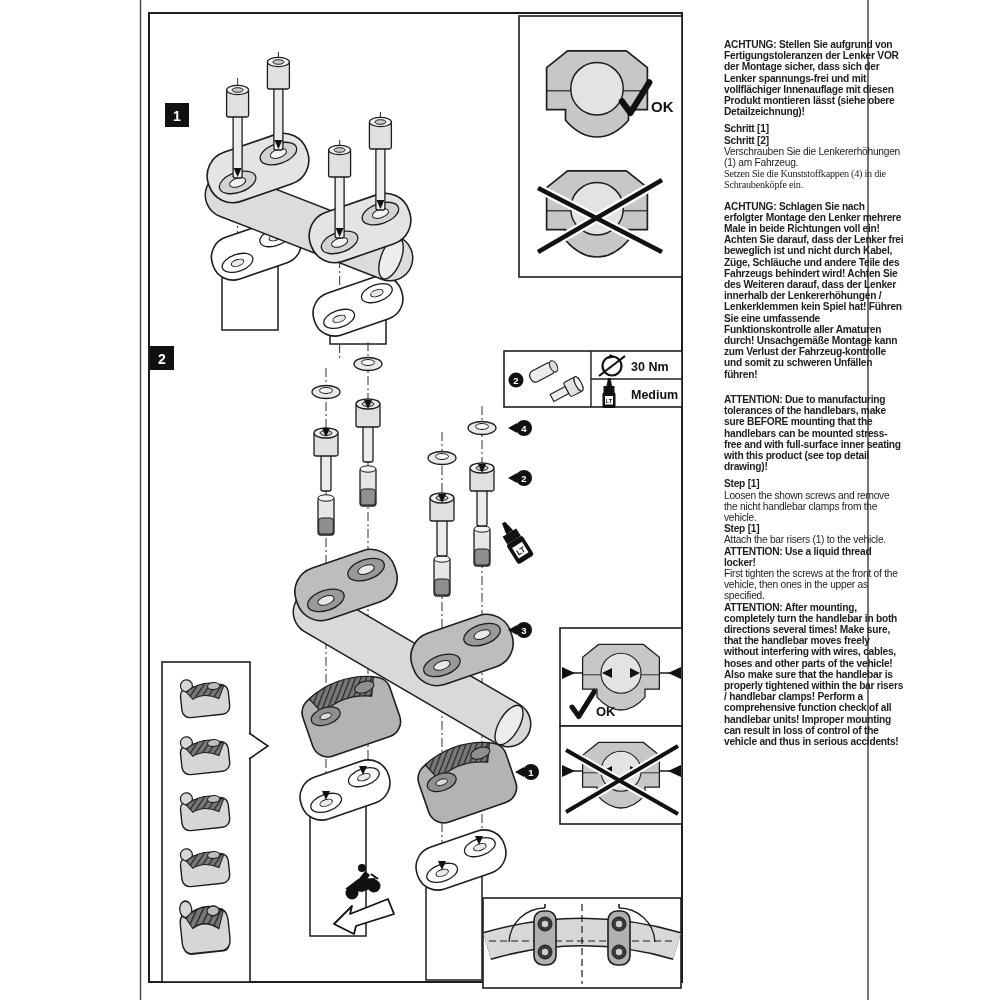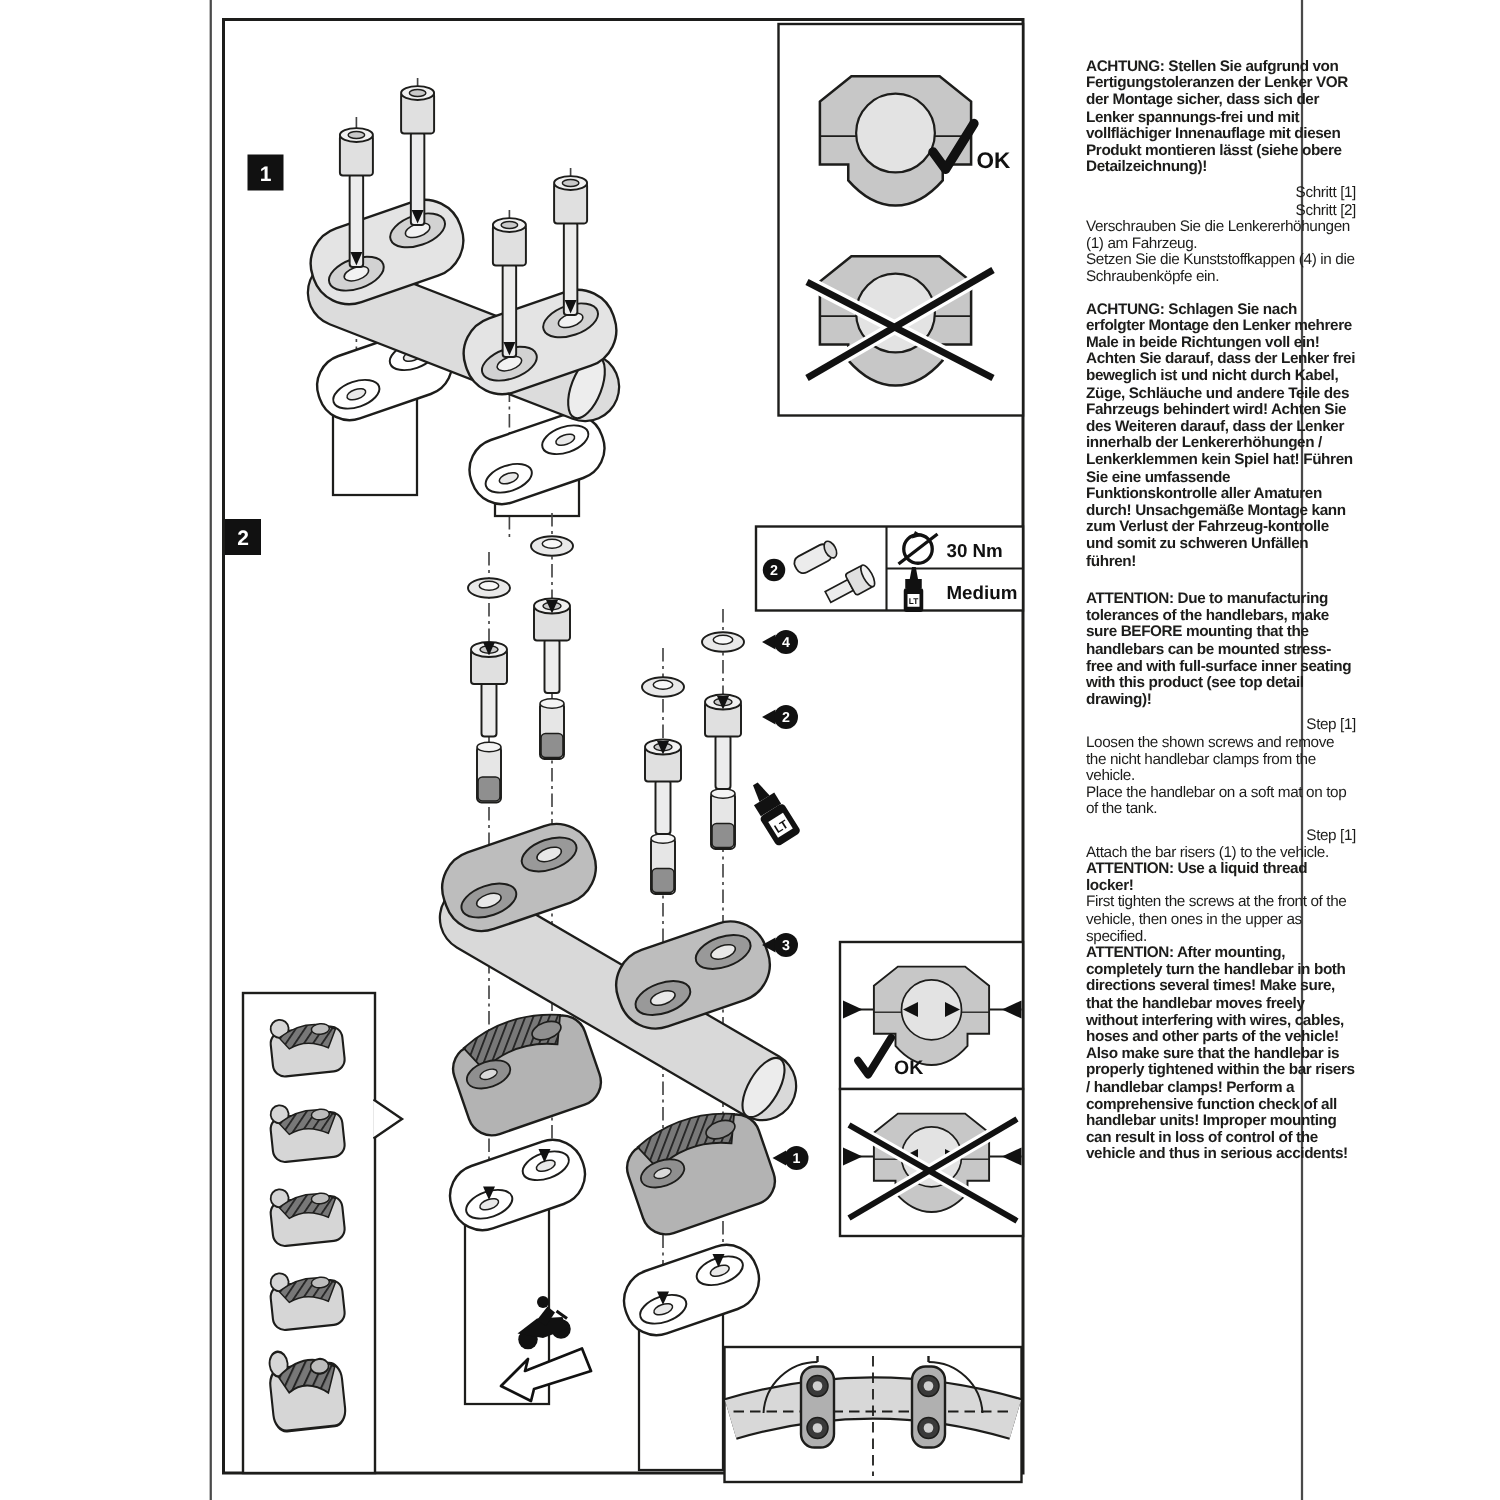--- a/index.html
+++ b/index.html
@@ -3,23 +3,23 @@
 <meta charset="utf-8">
 <style>
   html,body{margin:0;padding:0;background:#fff;}
   .page{position:relative;width:1000px;height:1000px;background:#fff;overflow:hidden;
         font-family:"Liberation Sans",sans-serif;color:#1d1d1b;}
   .diagram-svg{position:absolute;left:0;top:0;width:1000px;height:1000px;}
   .textcol{position:absolute;left:724px;top:12px;width:180px;
            font-size:10.2px;line-height:11.2px;letter-spacing:-0.25px;margin-top:27px;}
   .textcol p{margin:0 0 6px;}
   .textcol p.b{font-weight:700;}
-  .textcol p.h{font-weight:400;margin:0;text-align:right;}
+  .textcol p.h{font-weight:700;margin:0;}
   .textcol p.m0{margin-bottom:0;}
-  .textcol p.mb10{margin-bottom:10px;}
+  .textcol p.mb10{margin-bottom:10px;font-family:Liberation Serif, serif;}
   .sec-en{margin-top:14px;}
   svg text{font-family:"Liberation Sans",sans-serif;}
 </style>
 </head>
 <body>
 
 <div class="page">
 
 <svg class="diagram-svg" viewBox="0 0 1000 1000">
   <defs>
@@ -332,21 +332,20 @@
     <p class="h">Schritt [1]</p>
     <p class="h">Schritt [2]</p>
     <p class="m0">Verschrauben Sie die Lenkererhöhungen (1) am Fahrzeug.</p>
     <p class="mb10">Setzen Sie die Kunststoffkappen (4) in die Schraubenköpfe ein.</p>
     <p class="b">ACHTUNG: Schlagen Sie nach erfolgter Montage den Lenker mehrere Male in beide Richtungen voll ein! Achten Sie darauf, dass der Lenker frei beweglich ist und nicht durch Kabel, Züge, Schläuche und andere Teile des Fahrzeugs behindert wird! Achten Sie des Weiteren darauf, dass der Lenker innerhalb der Lenkererhöhungen / Lenkerklemmen kein Spiel hat! Führen Sie eine umfassende Funktionskontrolle aller Amaturen durch! Unsachgemäße Montage kann zum Verlust der Fahrzeug-kontrolle und somit zu schweren Unfällen führen!</p>
   </div>
   <div class="sec-en">
     <p class="b">ATTENTION: Due to manufacturing tolerances of the handlebars, make sure BEFORE mounting that the handlebars can be mounted stress-free and with full-surface inner seating with this product (see top detail drawing)!</p>
     <p class="h">Step [1]</p>
     <p class="m0">Loosen the shown screws and remove the nicht handlebar clamps from the vehicle.</p>
-    <p>Place the handlebar on a soft mat on top of the tank.</p>
     <p class="h">Step [1]</p>
     <p class="m0">Attach the bar risers (1) to the vehicle.</p>
     <p class="b m0">ATTENTION: Use a liquid thread locker!</p>
     <p class="m0">First tighten the screws at the front of the vehicle, then ones in the upper as specified.</p>
     <p class="b">ATTENTION: After mounting, completely turn the handlebar in both directions several times! Make sure, that the handlebar moves freely without interfering with wires, cables, hoses and other parts of the vehicle! Also make sure that the handlebar is properly tightened within the bar risers / handlebar clamps! Perform a comprehensive function check of all handlebar units! Improper mounting can result in loss of control of the vehicle and thus in serious accidents!</p>
   </div>
 </div>
 
 </div>
 

